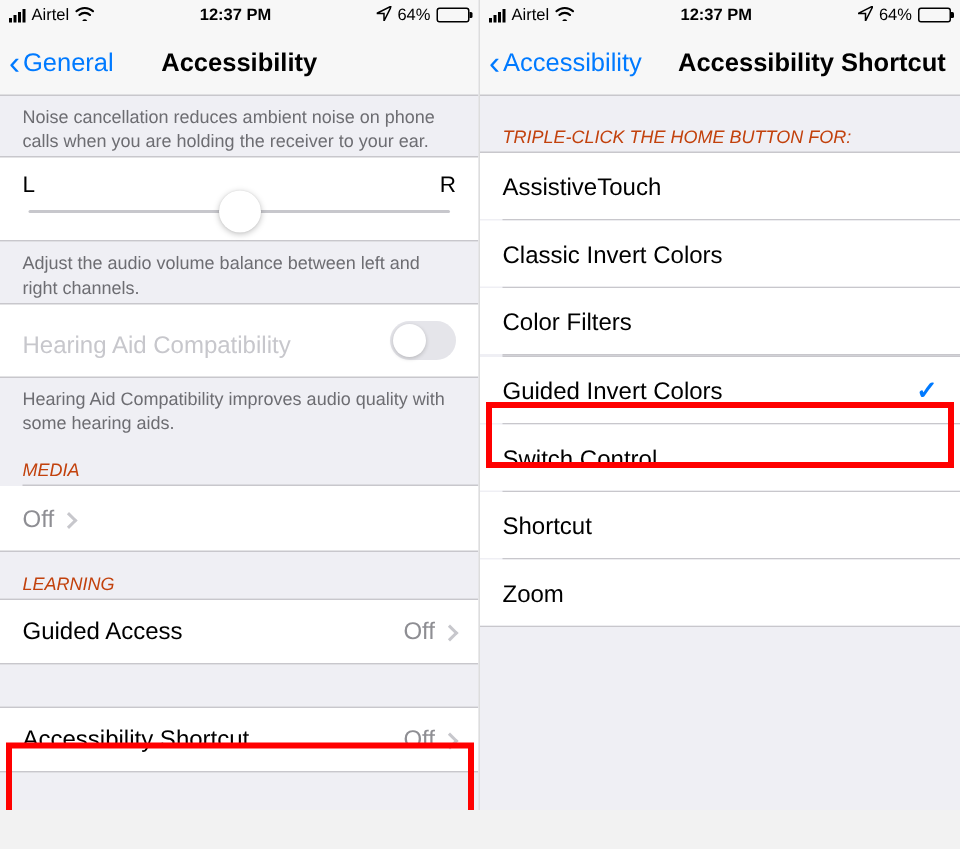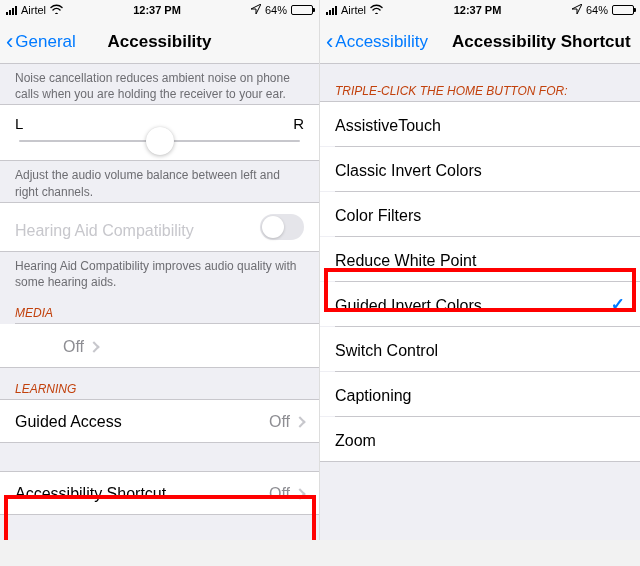--- a/index.html
+++ b/index.html
@@ -114,21 +114,21 @@
     display: flex;
     align-items: flex-end;
     justify-content: space-between;
     font-size: 16px;
     color: #000;
     position: relative;
   }
   .cell-sep { border-bottom: 0.5px solid #c8c7cc; margin-left: 15px; }
   .group-top { border-top: 0.5px solid #c8c7cc; }
   .group-bottom { border-bottom: 0.5px solid #c8c7cc; }
-  .cell .right { display: flex; align-items: center; gap: 6px; color: #8e8e93; font-size: 16px; margin-left: 48px; }
+  .cell .right { display: flex; align-items: center; gap: 6px; color: #8e8e93; font-size: 16px; }
   .chevron {
     width: 8px; height: 8px;
     border-right: 2px solid #c7c7cc;
     border-top: 2px solid #c7c7cc;
     transform: rotate(45deg);
   }
   .cell.disabled { color: #c7c7cc; }
   .switch {
     width: 44px; height: 26px; border-radius: 13px; background: #e5e5ea;
     position: relative;
@@ -294,35 +294,32 @@
           </div>
           <div class="cell-sep"></div>
           <div class="cell">
             <span>Classic Invert Colors</span>
           </div>
           <div class="cell-sep"></div>
           <div class="cell">
             <span>Color Filters</span>
           </div>
           <div class="cell-sep"></div>
-          <div class="cell">
-            <span>Reduce White Point</span>
-          </div>
           <div class="cell-sep"></div>
           <div class="cell">
             <span>Guided Invert Colors</span>
             <span class="check">✓</span>
           </div>
           <div class="cell-sep"></div>
           <div class="cell">
             <span>Switch Control</span>
           </div>
           <div class="cell-sep"></div>
           <div class="cell">
-            <span>Captioning</span>
+            <span>Shortcut</span>
           </div>
           <div class="cell-sep"></div>
           <div class="cell">
             <span>Zoom</span>
           </div>
         </div>
     </div>
 
     <div class="highlight" style="left:4px; top:268px; width:312px; height:44px;"></div>
   </div>

